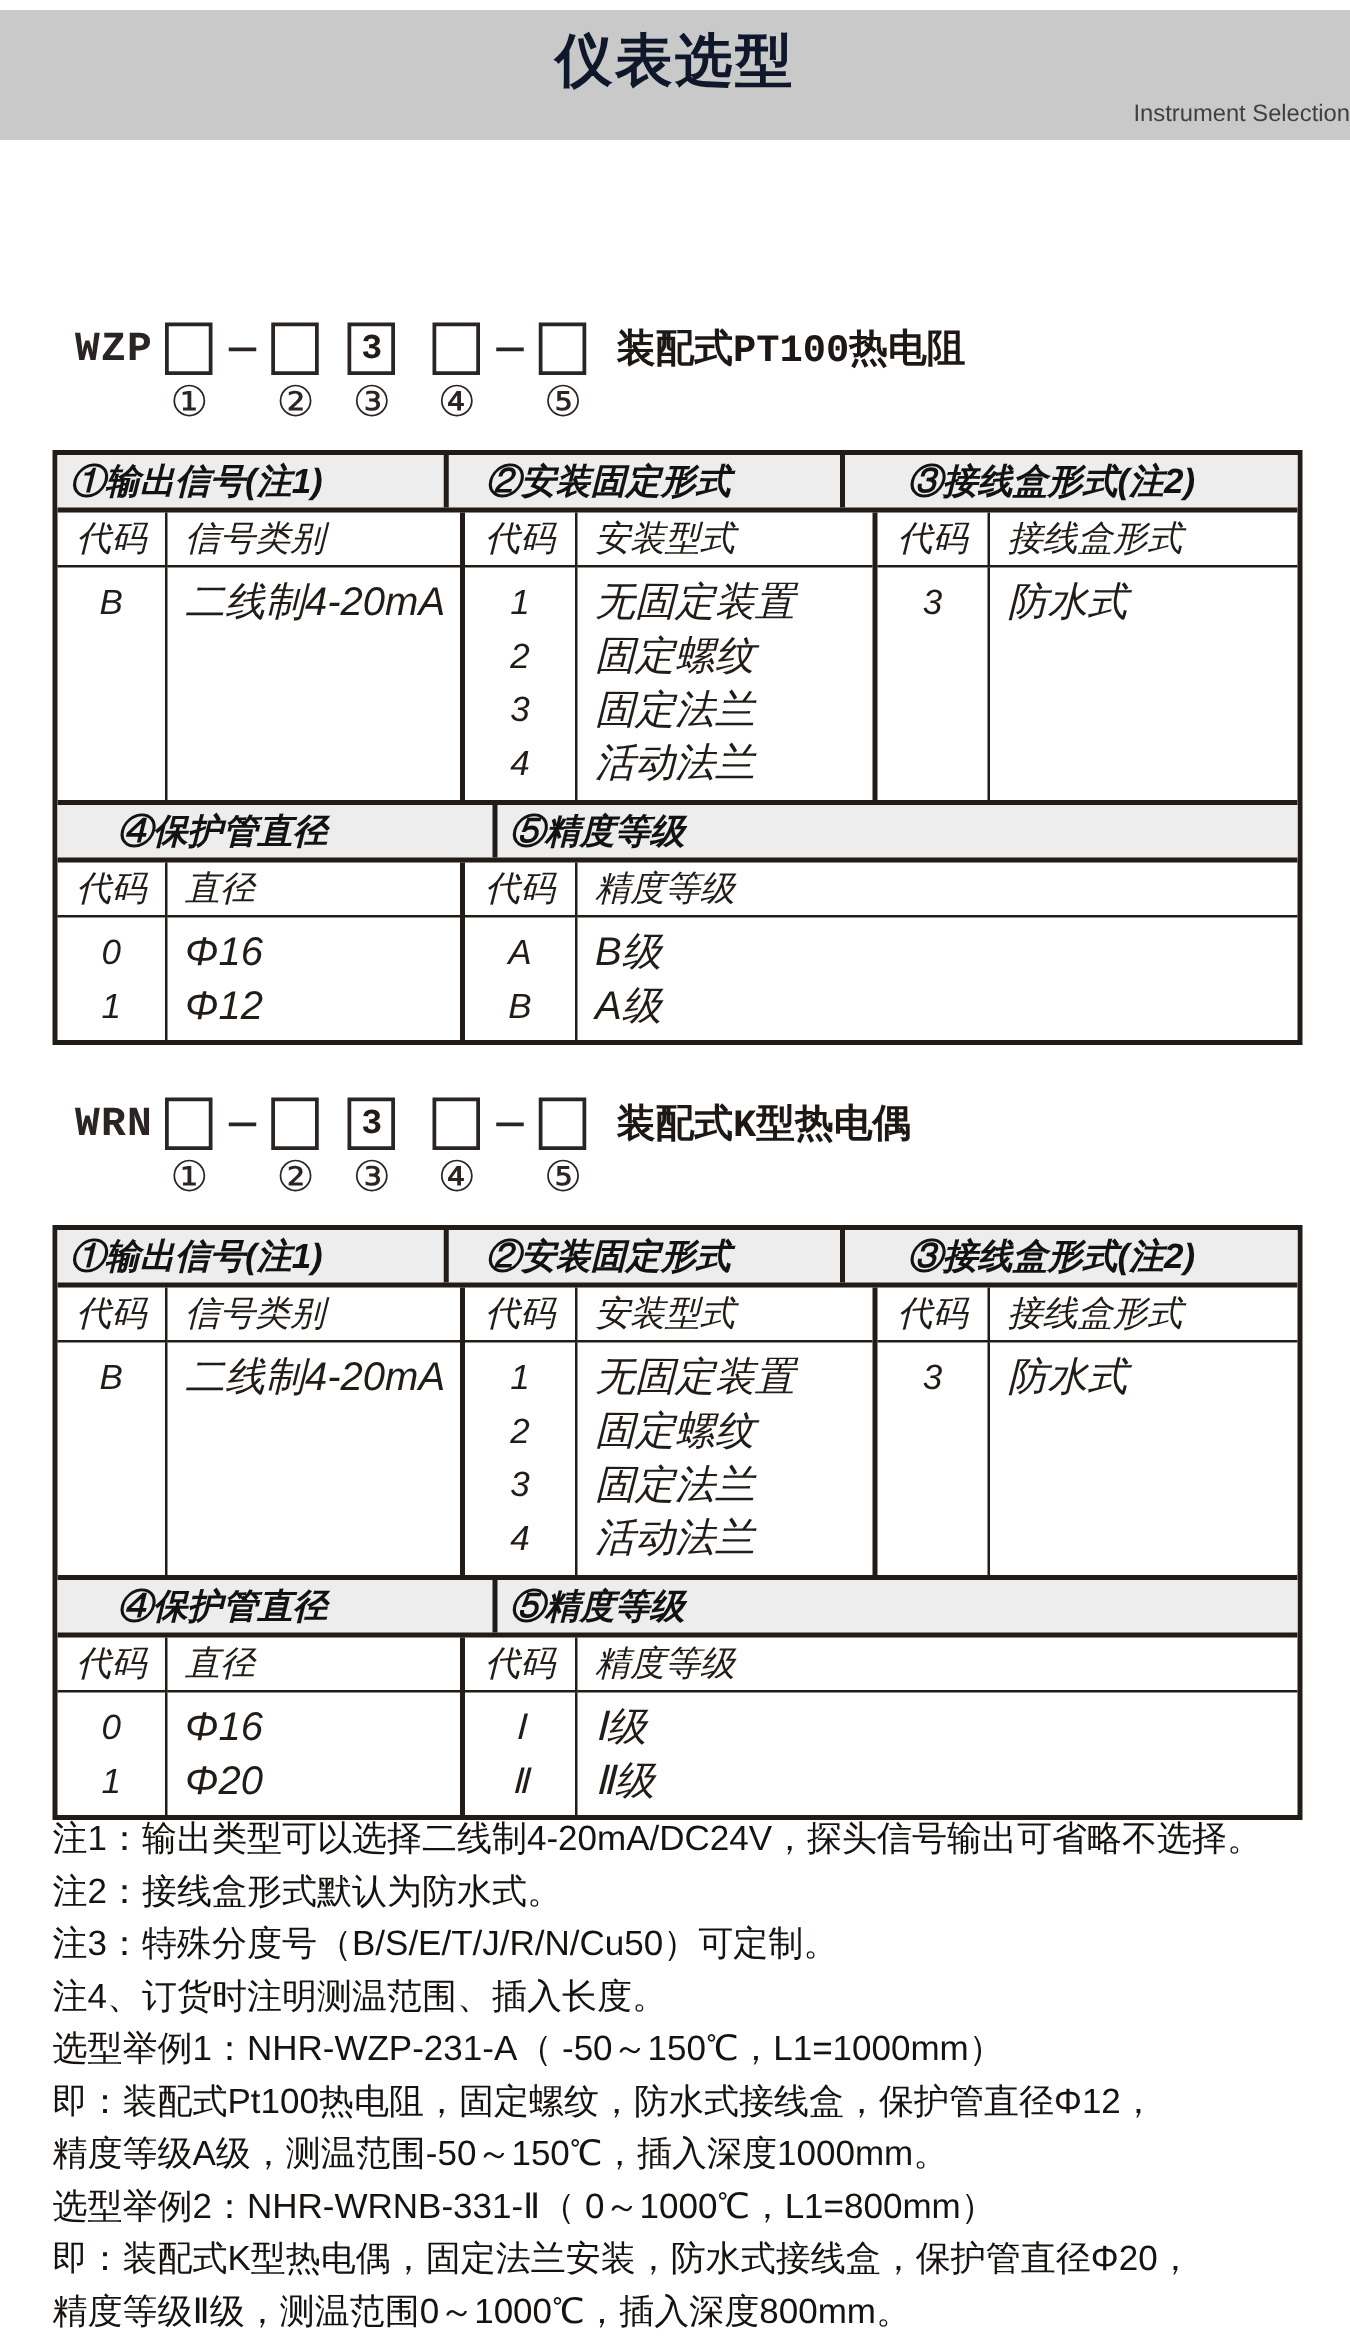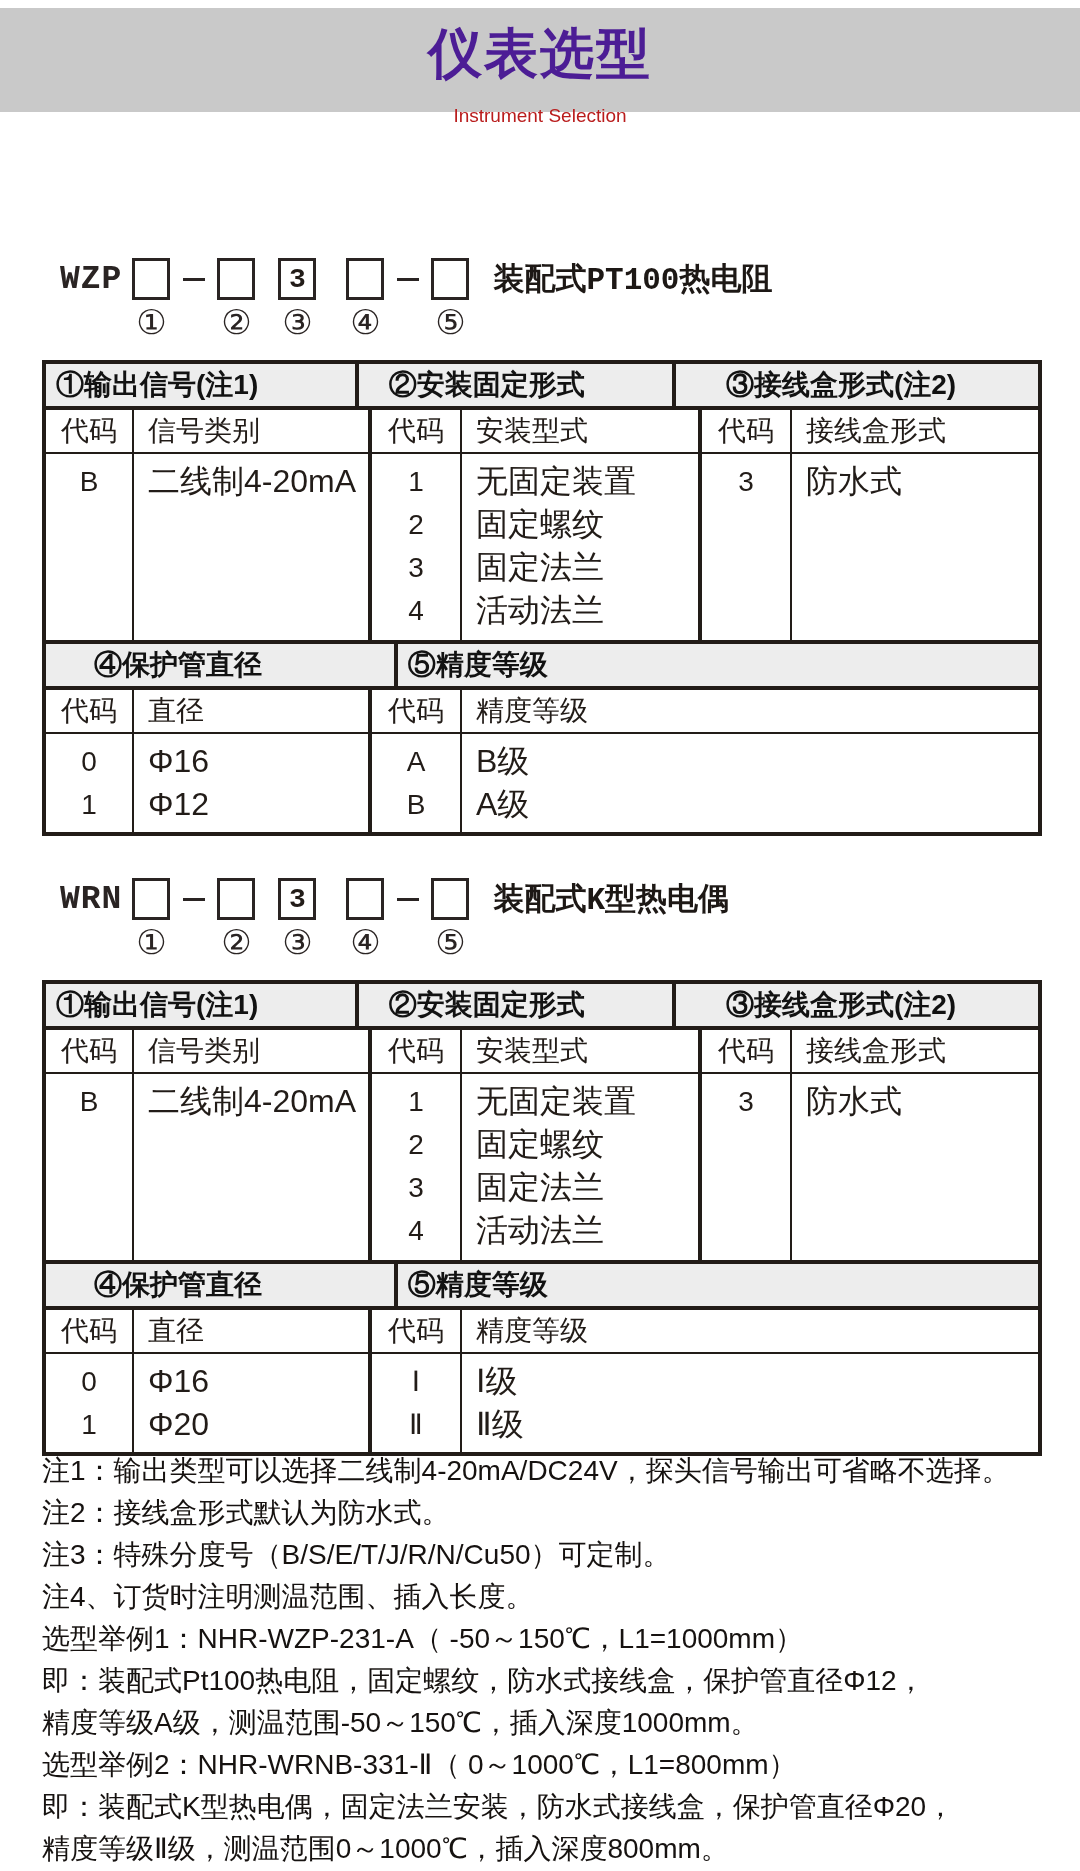--- a/index.html
+++ b/index.html
@@ -12,22 +12,22 @@
     font-family: "Liberation Sans", sans-serif;
     color: #221c18;
     overflow: hidden;
   }
   
   .header {
     position: absolute; top: 8px; left: 0;
     width: 1080px; height: 104px;
     background: #c9c9c9; text-align: center;
   }
-  .header .title { padding-top: 10px; font-size: 54px; font-weight: bold; letter-spacing: 2px; color:#4c1d95; }
-  .header .subtitle { margin-top: 14px; font-size: 19px; color: #b91c1c; }
+  .header .title { padding-top: 10px; font-size: 46px; font-weight: bold; letter-spacing: 2px; color:#0f172a; }
+  .header .subtitle { margin-top: 1px; font-size: 19px; color: #404040; text-align: right; }
 
   
   .model-row { position: absolute; left: 60px; display: flex; align-items: center; height: 42px; font-family: Liberation Mono, monospace; }
   .model-0 { top: 258px; }
   .model-1 { top: 878px; }
   .prefix { font-size: 33px; font-weight: 600; margin-right: 10px; letter-spacing: 1px; color:#2a2423; }
   .slot { position: relative; width: 38px; height: 42px; flex: none; }
   .box {
     width: 38px; height: 42px; border: 3px solid #2a2423;
     display: flex; align-items: center; justify-content: center;
@@ -39,21 +39,21 @@
   }
   .dash { width: 47px; display: flex; justify-content: center; align-items: center; flex: none; }
   .dash-bar { width: 22px; height: 3px; background: #2a2423; }
   .mr23 { margin-right: 23px; }
   .mr30 { margin-right: 30px; }
   .model-desc { margin-left: 24px; font-size: 31px; font-weight: 600; white-space: nowrap; color:#1d1815; }
 
   
   .itable {
     position: absolute; left: 42px; width: 1000px;
-    border: 4px solid #221c18; background: #fff;
+    border: 4px solid #221c18; background: #fff; font-style: italic;
   }
   .table-0 { top: 360px; }
   .table-1 { top: 980px; }
 
   .t-band { display: flex; height: 46px; background: #ededed; border-bottom: 4px solid #221c18; }
   .t-band.band-mid { height: 50px; border-top: 4px solid #221c18; padding-left: 38px; }
   .bcell { display: flex; align-items: center; padding-left: 10px; font-size: 28px; font-weight: bold; white-space: nowrap; color:#121212; }
   .bcell-0 { width: 326px; border-right: 4px solid #221c18; }
   .bcell-1 { width: 330px; border-right: 4px solid #221c18; padding-left: 30px; }
   .bcell-2 { width: 336px; margin-left: 40px; }

